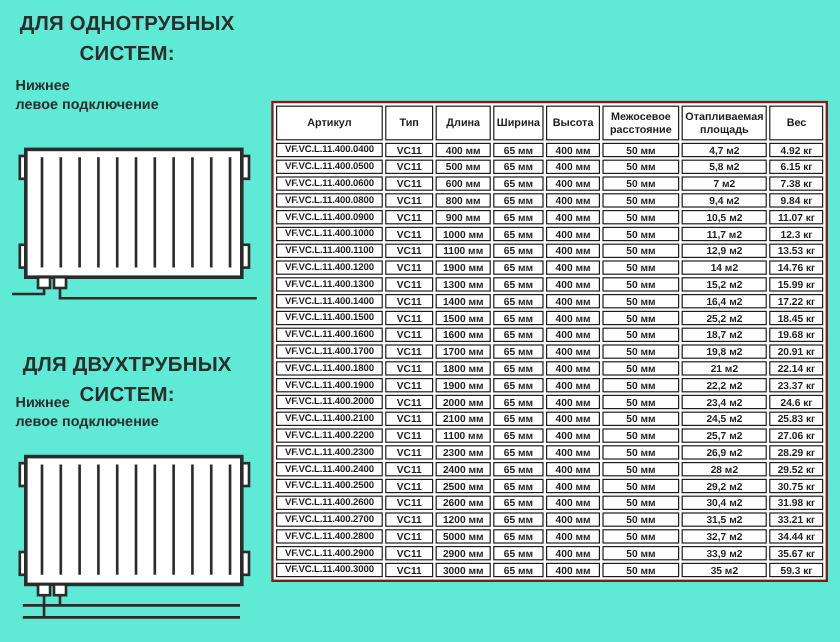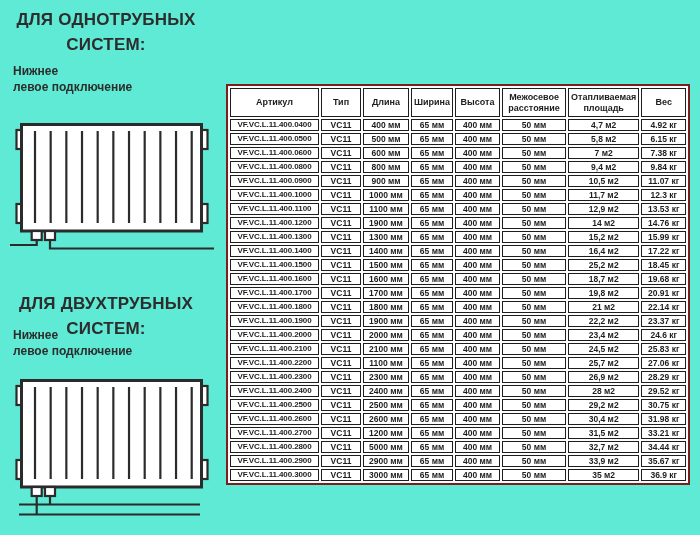--- a/index.html
+++ b/index.html
@@ -406,19 +406,19 @@
             <td>35.67 кг</td>
           </tr>
           <tr>
             <td class="col-article">VF.VC.L.11.400.3000</td>
             <td>VC11</td>
             <td>3000 мм</td>
             <td>65 мм</td>
             <td>400 мм</td>
             <td>50 мм</td>
             <td>35 м2</td>
-            <td>36.9 кг</td>
+            <td>59.3 кг</td>
           </tr>
         </tbody>
     </table>
   </div>
 
 </div>
 
 </body></html>

